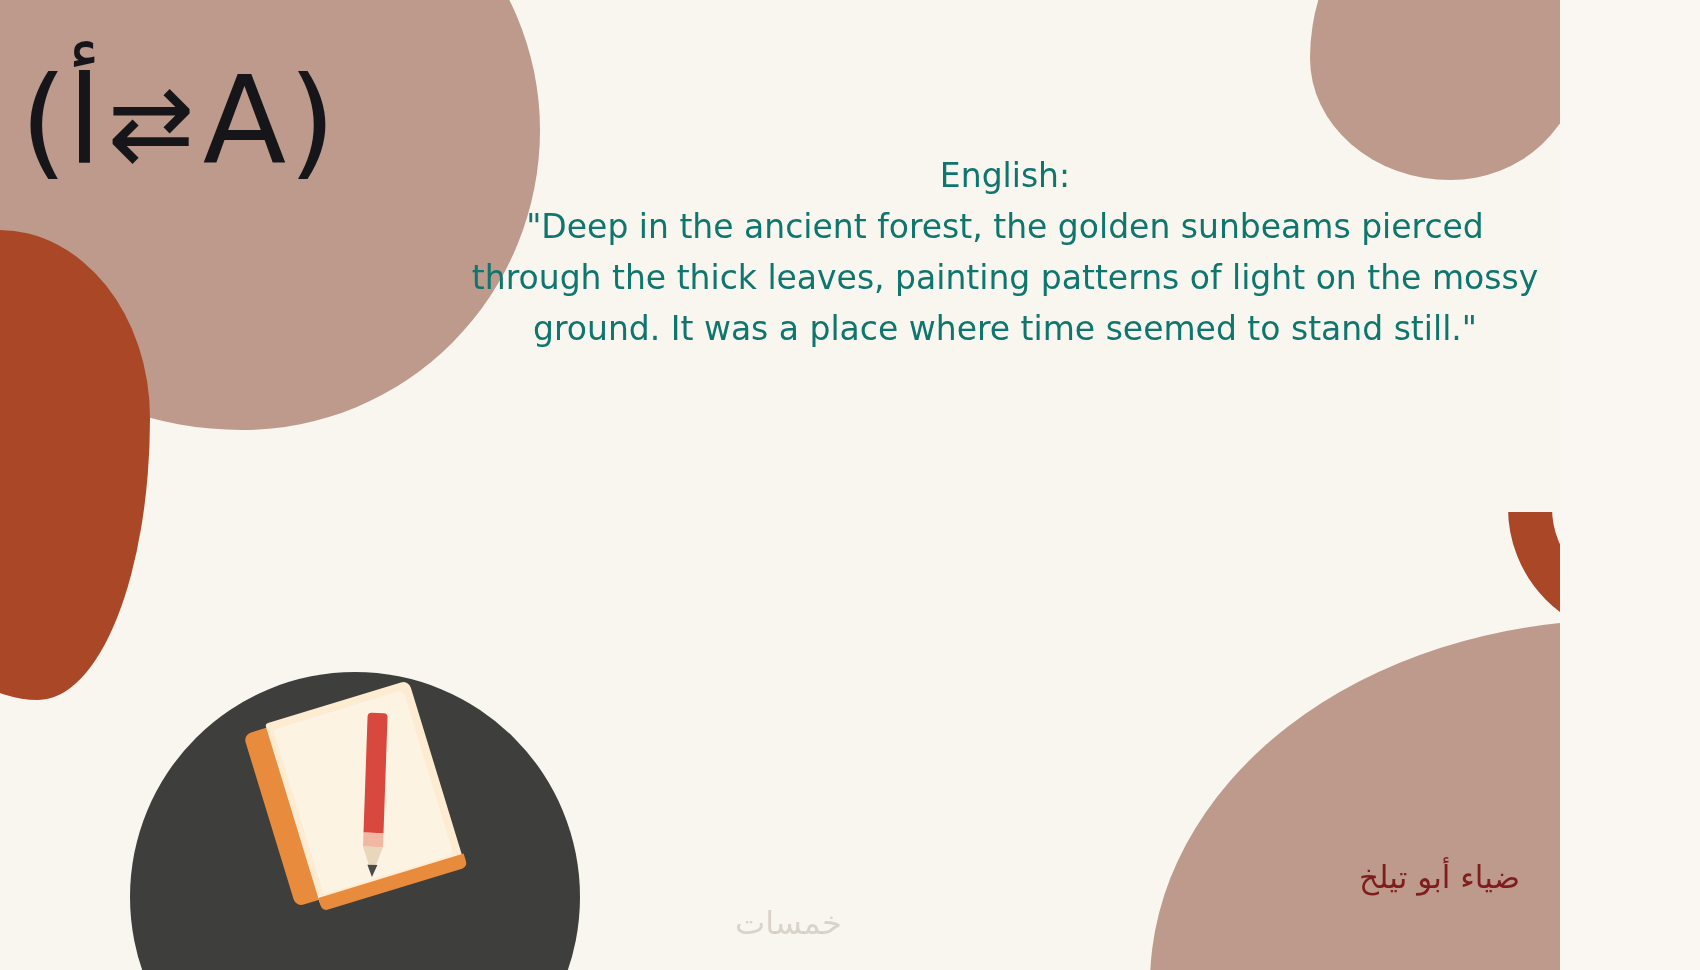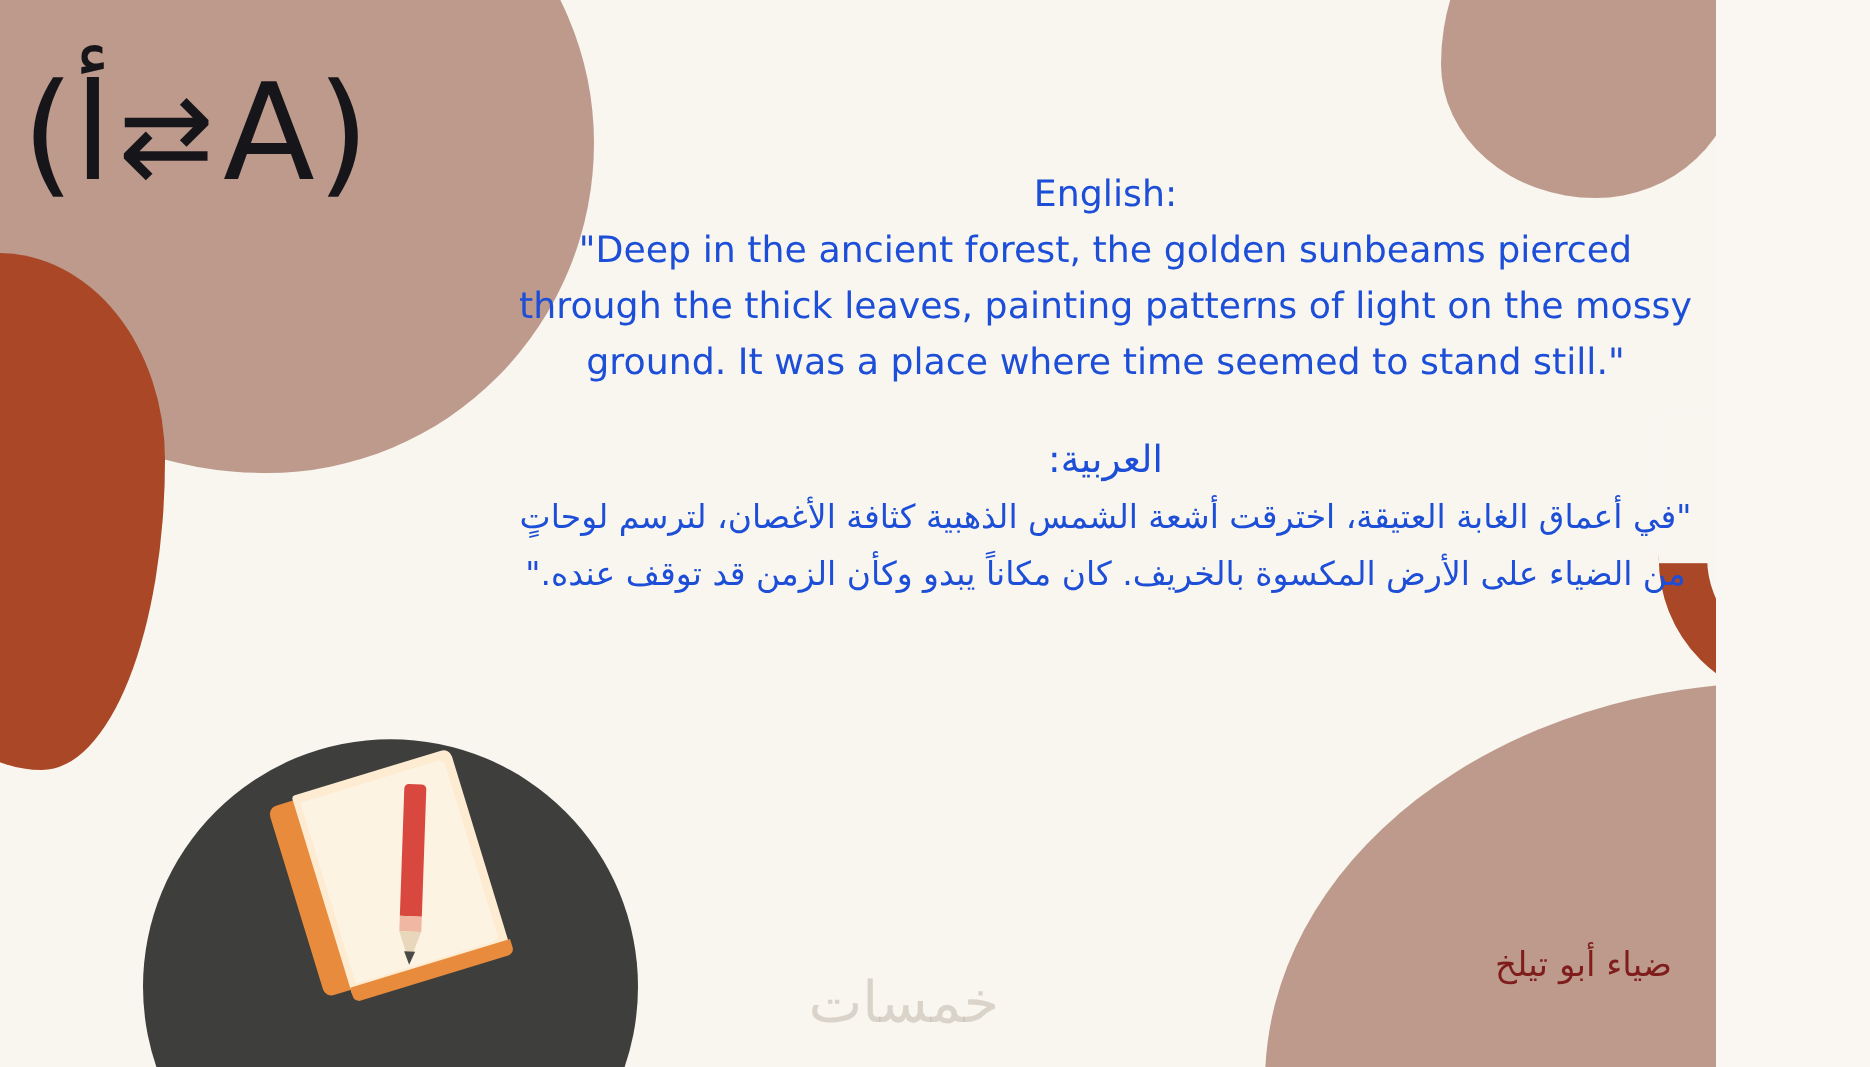--- a/index.html
+++ b/index.html
@@ -187,21 +187,21 @@
     padding: 0 6px;
   }
 
   
   .content {
     position: absolute;
     left: 470px;
     top: 150px;
     width: 1070px;
     text-align: center;
-    color: #1d4ed8;
+    color: #0f766e;
   }
   .en-label {
     font-size: 33px;
     line-height: 1.55;
     margin: 0;
   }
   .en-body {
     font-size: 33px;
     line-height: 1.55;
     margin: 0;
@@ -229,21 +229,21 @@
     font-size: 31px;
     color: #7f1d1d;
     direction: rtl;
   }
 
   
   .watermark {
     position: absolute;
     left: 735px;
     bottom: 28px;
-    font-size: 52px;
+    font-size: 32px;
     color: rgba(180, 168, 156, 0.45);
     direction: rtl;
     letter-spacing: 2px;
     user-select: none;
   }
 </style>
 </head>
 <body>
 
 <div class="canvas">
@@ -270,23 +270,19 @@
     </div>
   </div>
 
   <div class="logo">
     <span>(</span><span>أ</span><span class="arrows">⇄</span><span>A</span><span>)</span>
   </div>
 
   <div class="content">
     <p class="en-label">English:</p>
     <p class="en-body">"Deep in the ancient forest, the golden sunbeams pierced through the thick leaves, painting patterns of light on the mossy ground. It was a place where time seemed to stand still."</p>
-    <div class="ar-block">
-      <p class="ar-label">العربية:</p>
-      <p class="ar-body">"في أعماق الغابة العتيقة، اخترقت أشعة الشمس الذهبية كثافة الأغصان، لترسم لوحاتٍ من الضياء على الأرض المكسوة بالخريف. كان مكاناً يبدو وكأن الزمن قد توقف عنده."</p>
-    </div>
   </div>
 
   <div class="signature">ضياء أبو تيلخ</div>
 
   <div class="watermark">خمسات</div>
 
 </div>
 
 </body></html>

